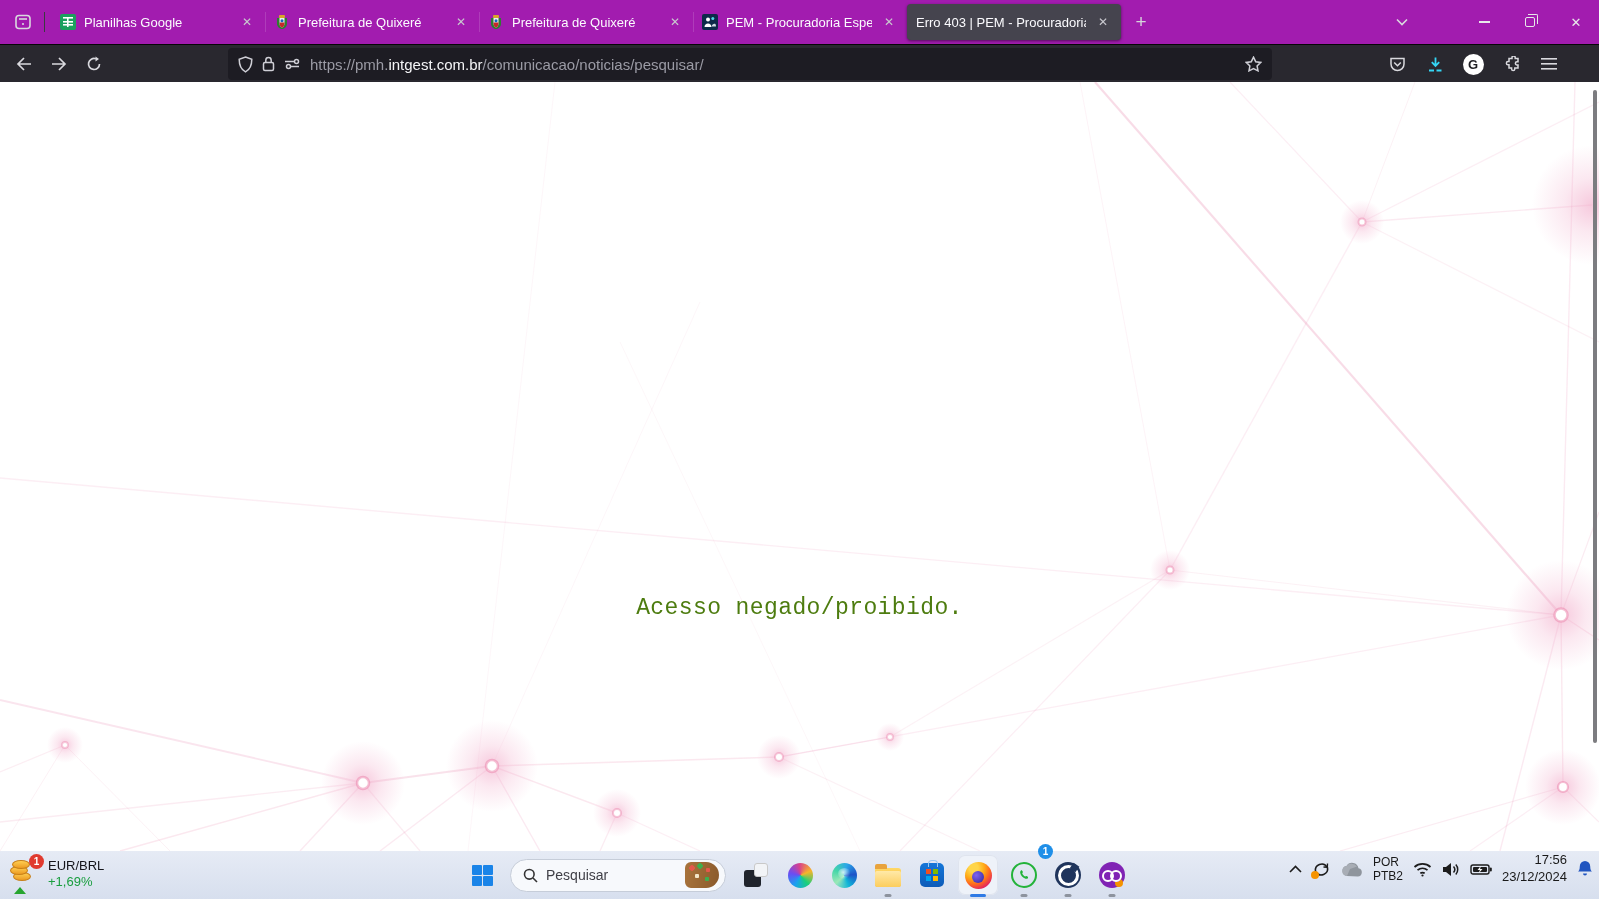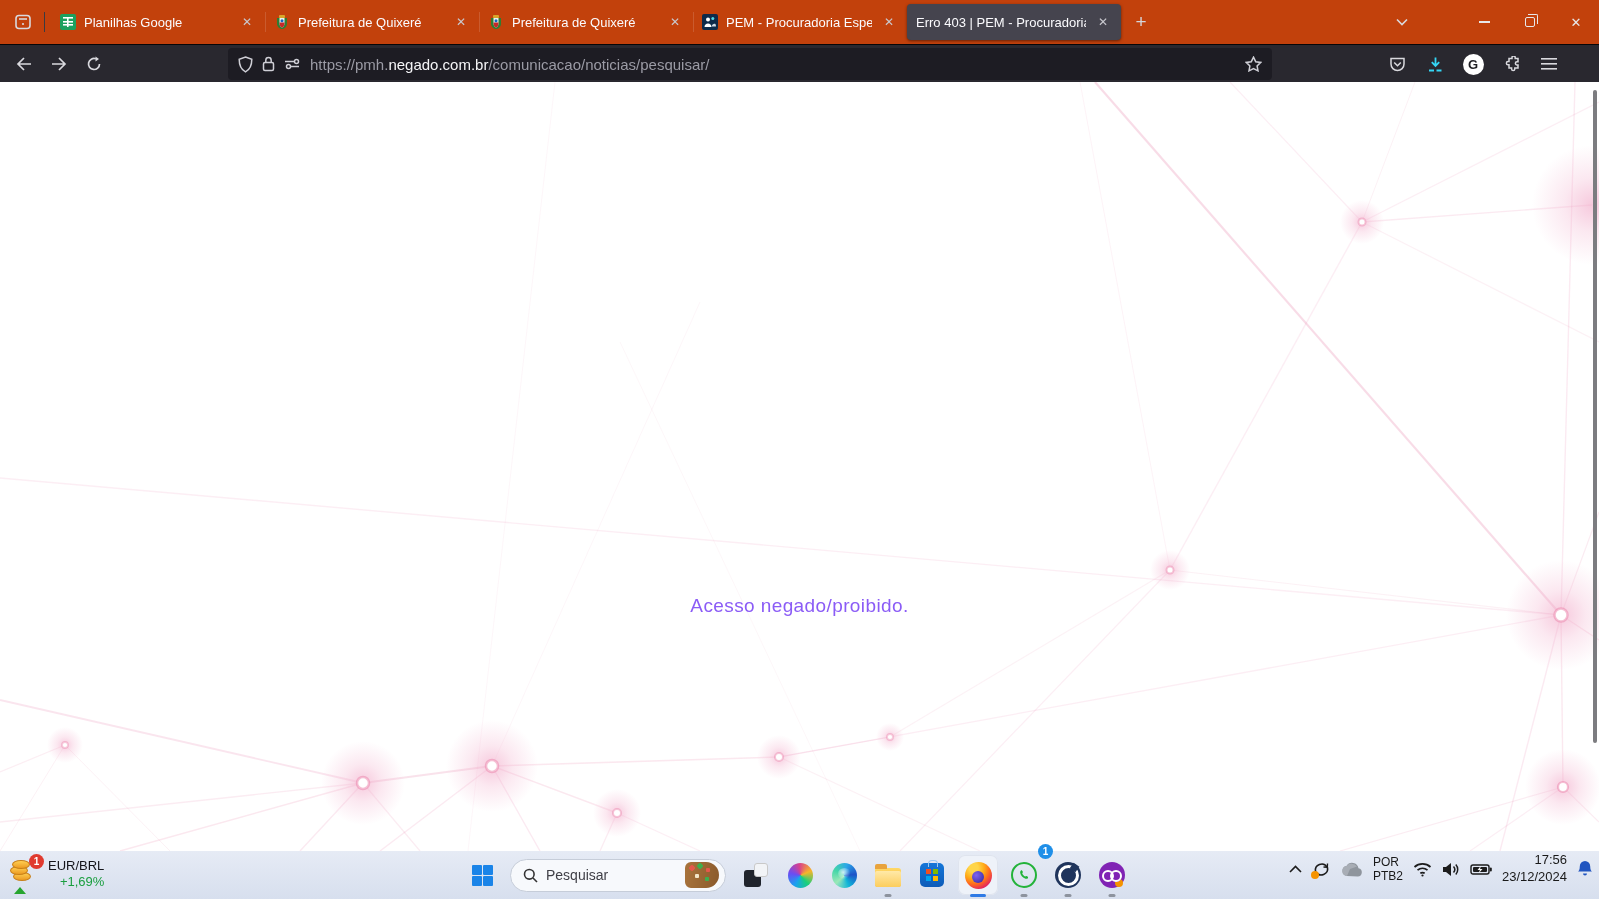--- a/index.html
+++ b/index.html
@@ -1,20 +1,20 @@
 <!DOCTYPE html>
 <html><head>
 <meta charset="utf-8">
 <style>
   * { margin:0; padding:0; box-sizing:border-box; }
   html,body { width:1599px; height:899px; overflow:hidden; font-family:"Liberation Sans",sans-serif; }
   .stage { position:absolute; inset:0; width:1599px; height:899px; background:#fff; }
 
   
-  .tabbar { position:absolute; left:0; top:0; width:100%; height:44px; background:#c2410c; display:flex; align-items:center; }
+  .tabbar { position:absolute; left:0; top:0; width:100%; height:44px; background:#a21caf; display:flex; align-items:center; }
   .ffview-btn { width:30px; height:30px; margin-left:8px; border-radius:4px; display:flex; align-items:center; justify-content:center; color:#d9d9de; flex:0 0 auto; }
   .tab-sep-v { width:1px; height:20px; background:#3a3a41; margin:0 6px; flex:0 0 auto; }
   .tab { width:214px; height:36px; border-radius:4px; display:flex; align-items:center; gap:8px; padding:0 9px; color:#fbfbfe; font-size:13px; flex:0 0 auto; position:relative; }
   .tab.sep::before { content:""; position:absolute; left:0; top:8px; bottom:8px; width:1px; background:rgba(255,255,255,.14); }
   .tab.active { background:#45444e; box-shadow:0 1px 3px rgba(0,0,0,.5); }
   .tab .title { flex:1; white-space:nowrap; overflow:hidden; }
   .tab .tclose { font-size:12px; color:#c9c9cf; padding:2px 4px; border-radius:3px; flex:0 0 auto; }
   .favicon { width:16px; height:16px; flex:0 0 auto; border-radius:2px; position:relative; }
   .fav-sheets { background:#1ba05e; }
   .fav-sheets::after { content:""; position:absolute; left:3px; top:3px; width:10px; height:10px;
@@ -36,34 +36,34 @@
   .tool-right { position:absolute; right:36px; top:3px; height:32px; display:flex; align-items:center; gap:10px; color:#d9d9de; }
   .tool-right .tbtn { width:28px; height:28px; border-radius:4px; display:flex; align-items:center; justify-content:center; }
   .gbadge { width:21px; height:21px; border-radius:50%; background:#fff; color:#1d1d22; font-weight:bold; font-size:13px; display:flex; align-items:center; justify-content:center; }
   .dl { color:#35d6f5; }
   .burger { width:16px; height:12px; display:block; background:linear-gradient(#d9d9de,#d9d9de) 0 0/16px 1.6px no-repeat, linear-gradient(#d9d9de,#d9d9de) 0 5.2px/16px 1.6px no-repeat, linear-gradient(#d9d9de,#d9d9de) 0 10.4px/16px 1.6px no-repeat; }
 
   
   .page { position:absolute; left:0; top:82px; width:1599px; height:769px; background:#fff; overflow:hidden; }
   .pattern { position:absolute; inset:0; }
   .error-code { position:absolute; top:206px; left:0; width:100%; text-align:center; font-family:"DejaVu Sans",sans-serif; font-size:228px; font-weight:400; letter-spacing:6px; color:#b42f71; line-height:1; }
-  .error-msg { position:absolute; top:513px; left:0; width:100%; text-align:center; font-family:Liberation Sans, sans-serif; font-size:19px; color:#8b5cf6; letter-spacing:.4px; }
+  .error-msg { position:absolute; top:513px; left:0; width:100%; text-align:center; font-family:Liberation Mono, monospace; font-size:23px; color:#4d7c0f; letter-spacing:.4px; }
   .scroll-thumb { position:absolute; right:2px; top:8px; width:4px; height:653px; background:#7c7c80; border-radius:2px; }
 
   
   .taskbar { position:absolute; left:0; top:851px; width:1599px; height:48px; background:linear-gradient(#e6ebf5,#d7dfee); color:#1a1a1a; }
   .tb-widget { position:absolute; left:10px; top:5px; display:flex; align-items:center; gap:8px; }
   .coins { position:relative; width:30px; height:36px; }
   .coin { position:absolute; width:18px; height:9px; border-radius:50%; background:linear-gradient(#ffcf53,#ec9b23); border:1px solid #c87f17; }
   .coin.c1{ left:2px; top:4px;} .coin.c2{ left:0px; top:10px;} .coin.c3{ left:3px; top:16px;}
   .widget-badge { position:absolute; right:-4px; top:-2px; width:15px; height:15px; border-radius:50%; background:#e03a2f; color:#fff; font-size:10px; font-weight:bold; display:flex; align-items:center; justify-content:center; }
   .up-arrow { position:absolute; left:4px; bottom:-2px; width:0; height:0; border-left:6px solid transparent; border-right:6px solid transparent; border-bottom:7px solid #27a52f; }
   .widget-text { line-height:1.25; font-size:13px; }
   .widget-text .pair { color:#14141a; }
-  .widget-text .chg { color:#1a9e3f;text-align:right; }
+  .widget-text .chg { color:#1a9e3f; }
   .tb-center { position:absolute; left:462px; top:0; height:48px; display:flex; align-items:center; }
   .tb-slot { width:44px; height:48px; display:flex; align-items:center; justify-content:center; position:relative; }
   .start-slot { width:40px; }
   .win-logo { width:21px; height:21px; display:grid; grid-template-columns:10px 10px; grid-template-rows:10px 10px; gap:1.5px; }
   .win-logo span { background:#1a84e8; border-radius:1px; }
   .searchbox { width:216px; height:33px; margin:0 8px; background:#f7f9fc; border:1px solid #c6cdd9; border-radius:17px; display:flex; align-items:center; padding:0 6px 0 12px; gap:8px; }
   .searchbox input { border:none; outline:none; background:transparent; flex:1; font-size:14px; color:#3c3c3c; font-family:"Liberation Sans",sans-serif; min-width:0; }
   .searchbox input::placeholder { color:#3f3f46; opacity:1; }
   .cake { width:34px; height:26px; border-radius:6px 13px 13px 6px; background:radial-gradient(circle at 7px 6px,#e4584b 0 2.5px,transparent 3px), radial-gradient(circle at 15px 4px,#3fae4e 0 2.5px,transparent 3px), radial-gradient(circle at 23px 8px,#e4584b 0 2px,transparent 2.5px), radial-gradient(circle at 12px 14px,#f3e6c8 0 2px,transparent 2.5px), radial-gradient(circle at 22px 17px,#3fae4e 0 2px,transparent 2.5px), linear-gradient(100deg,#a9743c,#8a5a2b); }
   .taskview { position:relative; width:24px; height:24px; }
@@ -215,21 +215,21 @@
           </svg>
       </span>
       <span class="icn">
         <svg width="17" height="14" viewBox="0 0 17 14" fill="none" stroke="currentColor" stroke-width="1.5">
             <line x1="1" y1="4.5" x2="10" y2="4.5"></line>
             <circle cx="12.5" cy="4.5" r="2"></circle>
             <line x1="15" y1="9.5" x2="7" y2="9.5"></line>
             <circle cx="4.5" cy="9.5" r="2"></circle>
           </svg>
       </span>
-      <span class="urltext"><span>https://pmh.</span><span class="domain">negado.com.br</span><span>/comunicacao/noticias/pesquisar/</span></span>
+      <span class="urltext"><span>https://pmh.</span><span class="domain">intgest.com.br</span><span>/comunicacao/noticias/pesquisar/</span></span>
       <span class="icn">
         <svg width="17" height="16" viewBox="0 0 17 16" fill="none" stroke="currentColor" stroke-width="1.5">
             <path d="M8.5 1.2 L10.7 5.7 L15.7 6.4 L12.1 9.9 L13 14.8 L8.5 12.5 L4 14.8 L4.9 9.9 L1.3 6.4 L6.3 5.7 Z"></path>
           </svg>
       </span>
     </div>
 
     <div class="tool-right">
       <div class="tbtn">
         <svg width="17" height="16" viewBox="0 0 17 16" fill="none" stroke="currentColor" stroke-width="1.5">

